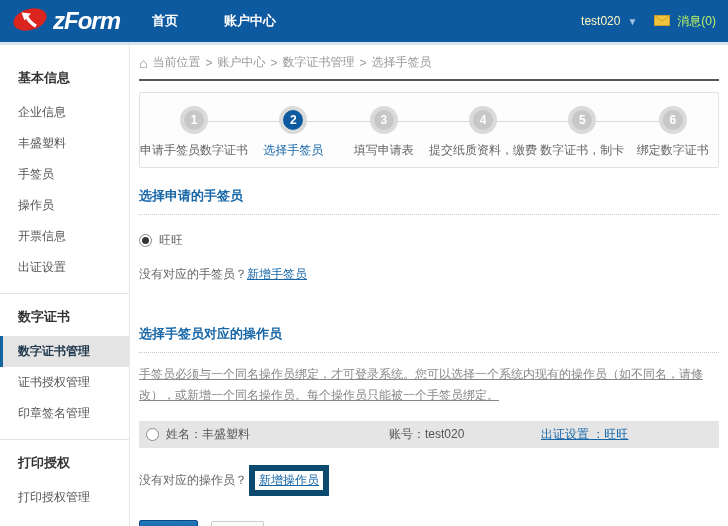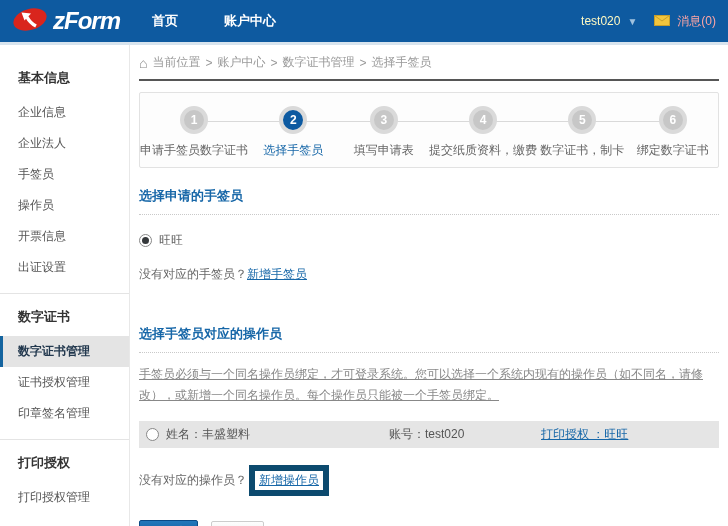--- a/index.html
+++ b/index.html
@@ -9,21 +9,21 @@
 
   
   .header { height:42px; background:#0e5aa0; display:flex; align-items:center; }
   .logo { display:flex; align-items:center; gap:5px; padding-left:12px; width:138px; }
   .logo-text { color:#fff; font-size:24px; font-weight:bold; font-style:italic; letter-spacing:-1px; }
   .nav { display:flex; gap:46px; margin-left:14px; }
   .nav a { color:#fff; font-size:13px; font-weight:bold; text-decoration:none; }
   .header-right { margin-left:auto; display:flex; align-items:center; gap:7px; padding-right:12px; }
   .username { color:#fef9c3; font-size:12px;margin-left:44px; }
   .caret { color:#9fc1de; font-size:10px; margin-right:10px; }
-  .messages { color:#fca5a5; font-size:12px; text-decoration:none; }
+  .messages { color:#bef264; font-size:12px; text-decoration:none; }
   .strip { height:3px; background:#d8e4ee; }
 
   
   .layout { display:flex; height:481px; }
   .sidebar { width:130px; border-right:1px solid #e8e8e8; padding-top:16px; flex:none; }
   .side-title { font-size:13px; font-weight:bold; color:#333; padding:8px 0 10px 18px; }
   .side-item { font-size:12px; color:#555; padding:7px 0 7px 18px; cursor:pointer; }
   .side-item.active { background:#e4e4e4; border-left:3px solid #14649f; padding-left:15px; color:#22384e; font-weight:bold; }
   .side-divider { border-top:1px solid #e4e4e4; margin:10px 0 6px 0; }
 
@@ -99,21 +99,21 @@
     </span>
     <a class="messages">消息(0)</a>
   </div>
 </div>
 <div class="strip"></div>
 
 <div class="layout">
   <div class="sidebar">
     <div class="side-title">基本信息</div>
     <div class="side-item">企业信息</div>
-    <div class="side-item">企业法人</div>
+    <div class="side-item">丰盛塑料</div>
     <div class="side-item">手签员</div>
     <div class="side-item">操作员</div>
     <div class="side-item">开票信息</div>
     <div class="side-item">出证设置</div>
     <div class="side-divider"></div>
     <div class="side-title">数字证书</div>
     <div class="side-item active">数字证书管理</div>
     <div class="side-item">证书授权管理</div>
     <div class="side-item">印章签名管理</div>
     <div class="side-divider"></div>
@@ -175,21 +175,21 @@
     <div class="section-title" style="margin-top:42px">选择手签员对应的操作员</div>
     <div class="dotted"></div>
     <div class="desc">手签员必须与一个同名操作员绑定，才可登录系统。您可以选择一个系统内现有的操作员（如不同名，请修改），或新增一个同名操作员。每个操作员只能被一个手签员绑定。</div>
 
     <div class="operator-row">
       <span class="or-name">
         <span class="radio"></span>
         <span>姓名：丰盛塑料</span>
       </span>
       <span class="or-account">账号：test020</span>
-      <a class="link">打印授权 ：旺旺</a>
+      <a class="link">出证设置 ：旺旺</a>
     </div>
 
     <div class="no-match2">
       <span>没有对应的操作员？</span>
       <span class="red-box"><a class="link">新增操作员</a></span>
     </div>
 
     <div class="actions">
       <button class="btn-next">下一步</button>
       <button class="btn-back">返回</button>

